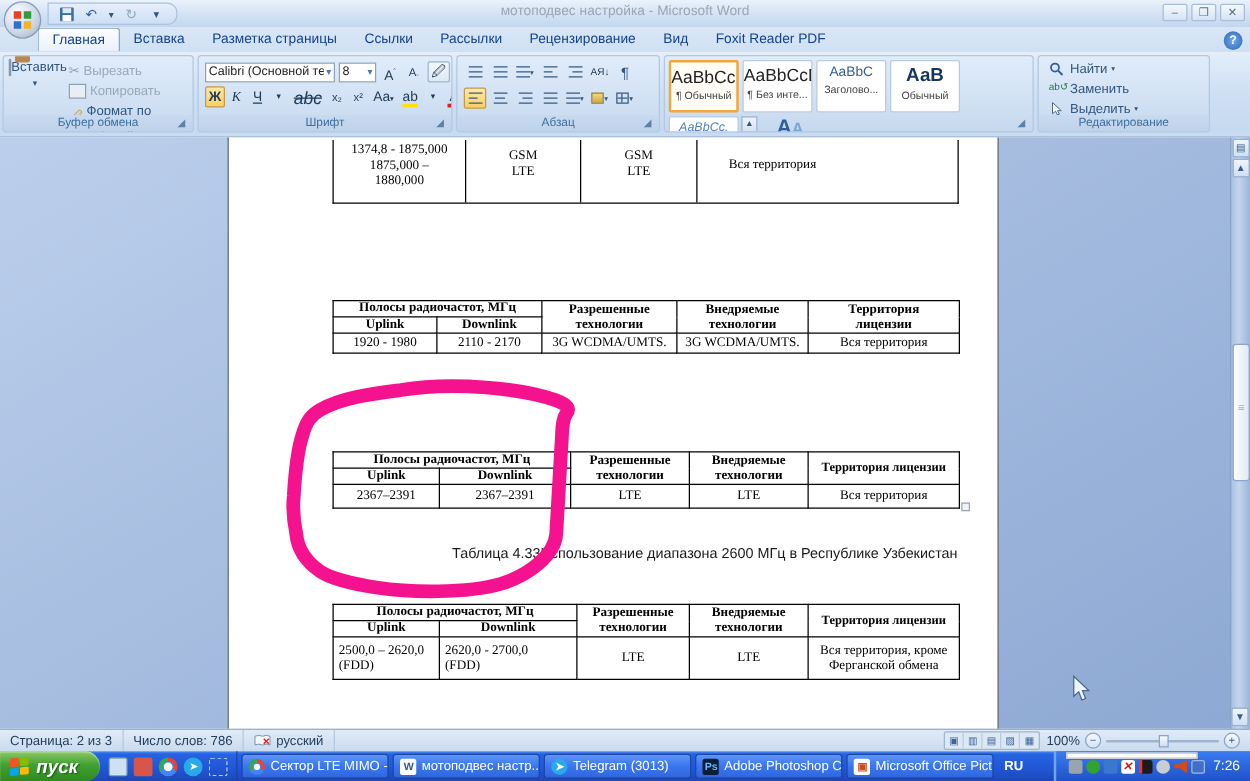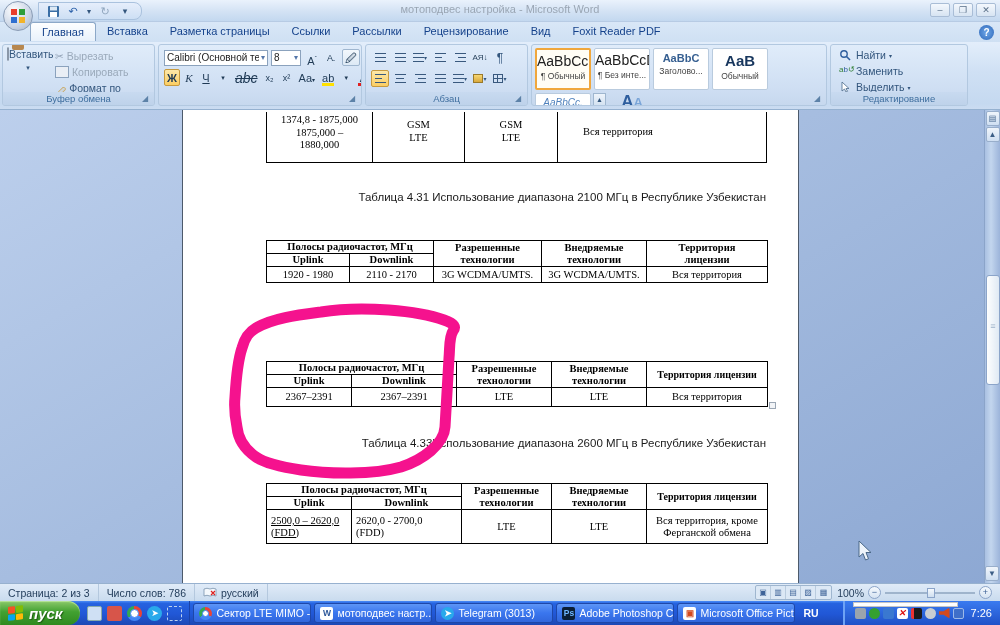--- a/index.html
+++ b/index.html
@@ -70,21 +70,21 @@
   .pbtn.on { background:linear-gradient(#fde8a9,#fbce63); border:1px solid #c79a3f; border-radius:2px; }
   .lines { width:11px; height:9px; display:flex; flex-direction:column; justify-content:space-between; }
   .lines i { height:1px; background:#39597e; display:block; }
   .lines.l i:nth-child(2){width:70%} .lines.c i:nth-child(2){width:70%;margin:0 auto} .lines.r i:nth-child(2){width:70%;margin-left:auto}
 
   
   .stylebox { float:left; width:56px; height:42px; margin:3px 0 0 3px; background:#fff; border:1px solid #b9cbde;
     border-radius:2px; text-align:center; overflow:hidden; padding-top:3px; }
   .stylebox.sel { border:2px solid #f0a73c; background:#fffdf5; }
   .st-preview { font-size:14px; color:#222; white-space:nowrap; }
-  .st-preview.h1 { color:#365f91; font-weight:bold; font-size:11px; }
+  .st-preview.h1 { color:#365f91; font-weight:normal; font-size:11px; }
   .st-preview.ttl { font-size:15px; font-weight:bold; color:#17365d; }
   .st-preview.sub { font-style:italic; color:#4f81bd; font-size:10px; }
   .st-name { font-size:8.5px; color:#444; margin-top:2px; white-space:nowrap; }
   .st-scroll { float:left; width:13px; margin:3px 0 0 2px; }
   .st-scroll div { height:13px; border:1px solid #9fb6cf; background:linear-gradient(#eef4fb,#d4e2f1);
     text-align:center; font-size:7px; color:#33567d; line-height:12px; margin-bottom:1px; }
   .chg-styles { float:left; width:52px; margin-top:3px; text-align:center; color:#33567d; font-size:10px; }
   .chg-icon { font-size:17px; font-weight:bold; color:#2e5e9e; line-height:18px; }
   .chg-icon span { color:#7aa5d8; font-size:13px; }
 
@@ -265,20 +265,21 @@
       <span class="fbtn" style="font-size:7px;">▾</span>
       <span class="fbtn" style="text-decoration:line-through;font-size:14px;font-style:italic;">abc</span>
       <span class="fbtn" style="font-size:9px;">x₂</span>
       <span class="fbtn" style="font-size:9px;">x²</span>
       <span class="fbtn"><span>Aa</span><span style="font-size:6px;">▾</span></span>
       <span class="fbtn"><span>ab</span><span class="bar" style="background:#ffe000;"></span></span>
       <span class="fbtn" style="font-size:7px;">▾</span>
       <span class="fbtn"><span>А</span><span class="bar" style="background:#e02020;"></span></span>
 
     </div>
+    <div class="rgroup-label">Шрифт</div>
     <span class="dlg">◢</span>
   </div>
 
   <div class="rgroup" style="left:365px;width:163px;">
     <div class="prow" style="top:4px;">
       <span class="pbtn">
           <span class="lines">
             <i></i>
             <i></i>
             <i></i>
@@ -436,21 +437,20 @@
       <div style="width:106px;padding-top:2px;">1374,8 - 1875,000
 1875,000 –
 1880,000</div>
       <div style="width:92px;padding-top:7px;">GSM
 LTE</div>
       <div style="width:93px;padding-top:7px;">GSM
 LTE</div>
       <div style="width:120px;padding-top:14px;">Вся территория</div>
     </div>
 
-    <div class="caption" style="top:81px;">Таблица 4.31 Использование диапазона 2100  МГц в Республике Узбекистан</div>
 
     <table class="wtable" style="top:130px;width:501px;">
       <colgroup>
           <col style="width:83px">
           <col style="width:84px">
           <col style="width:108px">
           <col style="width:105px">
           <col style="width:121px">
         </colgroup>
       <tbody>
@@ -520,21 +520,21 @@
         <th colspan="2">Полосы радиочастот, МГц</th>
         <th rowspan="2">Разрешенные технологии</th>
         <th rowspan="2">Внедряемые технологии</th>
         <th rowspan="2" class="nowrap" style="font-size:10px;">Территория лицензии</th>
       </tr>
       <tr style="height:13px;">
         <th>Uplink</th>
         <th>Downlink</th>
       </tr>
       <tr style="height:34px;">
-        <td style="text-align:left;padding-left:4px;text-decoration:underline;">2500,0  –  2620,0
+        <td style="text-align:left;padding-left:4px;">2500,0  –  2620,0
 (FDD)</td>
         <td style="text-align:left;padding-left:4px;">2620,0  -  2700,0
 (FDD)</td>
         <td>LTE</td>
         <td>LTE</td>
         <td>Вся территория, кроме
 Ферганской обмена</td>
       </tr>
     </tbody>
       </table>

